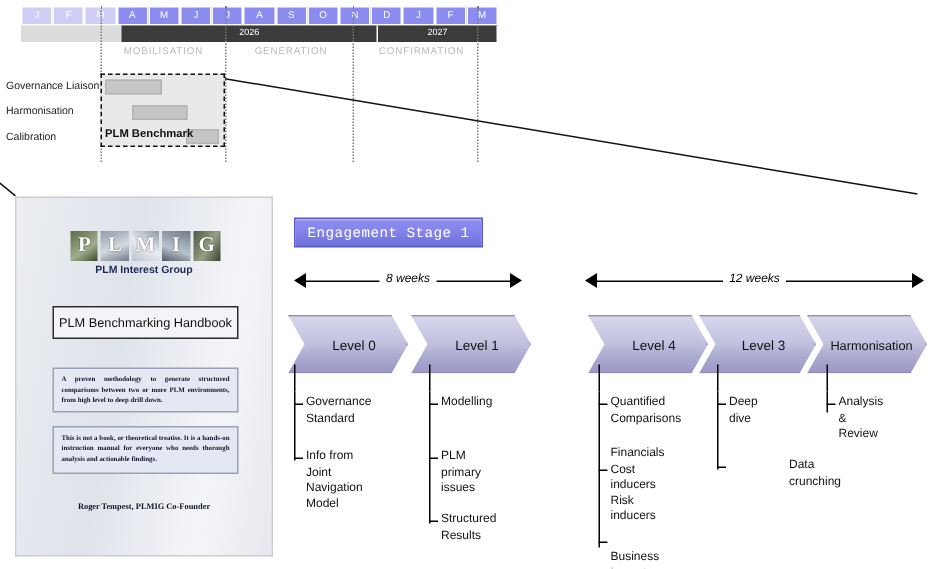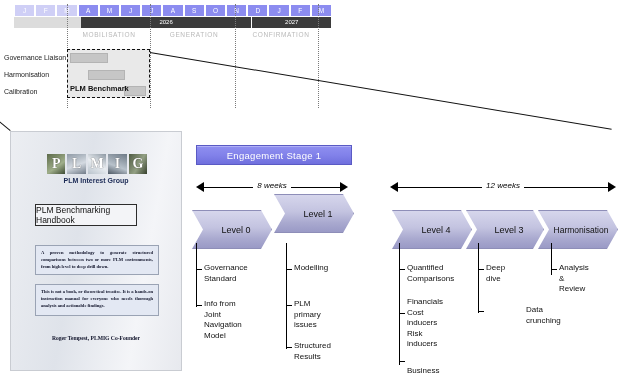--- a/index.html
+++ b/index.html
@@ -89,21 +89,21 @@
   .lg0{background:linear-gradient(145deg,#5c6a4a,#9fae8a 60%,#3d4a33);}
   .lg1{background:linear-gradient(160deg,#8f9aa6,#d4dae1 55%,#707b88);}
   .lg2{background:linear-gradient(30deg,#b9c3cc,#e9edf1 50%,#8d98a3);}
   .lg3{background:linear-gradient(200deg,#6e7a86,#b8c2cb 60%,#4f5a66);}
   .lg4{background:linear-gradient(120deg,#4e5a42,#93a084 55%,#36402d);}
   #pig{
     position:absolute;left:0;right:0;top:45px;text-align:center;
     font-size:7px;font-weight:bold;color:#1b2a55;
   }
   #handbook{
-    position:absolute;left:24px;top:72px;width:102px;height:22px;
+    position:absolute;left:24px;top:72px;width:124px;height:22px;
     border:1.5px solid #2c2c2c;background:#f3f4f7;
     display:flex;align-items:center;justify-content:center;
     font-size:8.5px;color:#111;box-sizing:border-box;
   }
   .blurb{
     position:absolute;left:24px;width:124px;
     border:1px solid #9aa3b4;background:#e3e8f3;
     box-sizing:border-box;padding:4px 5px;
     font-family:"Liberation Serif", serif;
     font-size:4.6px;line-height:1.5;font-weight:bold;color:#11142b;
@@ -229,21 +229,21 @@
         <div class="logoglyph lg3">I</div>
         <div class="logoglyph lg4">G</div>
       </div>
     <div id="pig">PLM Interest Group</div>
     <div id="handbook">PLM Benchmarking Handbook</div>
     <div class="blurb" id="blurb1">A proven methodology to generate structured comparisons between two or more PLM environments, from high level to deep drill down.</div>
     <div class="blurb" id="blurb2">This is not a book, or theoretical treatise. It is a hands-on instruction manual for everyone who needs thorough analysis and actionable findings.</div>
     <div id="author">Roger Tempest, PLMIG Co-Founder</div>
   </div>
 
-  <div class="stagebar" style="left:196px;top:145px;width:156px;">
+  <div class="stagebar" style="left:196px;top:145px;width:126px;font-family:Liberation Mono, monospace;">
     <span>Engagement Stage 1</span>
   </div>
   <div class="weeks" style="left:196px;top:180px;width:152px;">
     <div class="ah-l"></div>
     <div class="line"></div>
     <div class="ah-r"></div>
     <div class="wk">
         <span>8 weeks</span>
       </div>
   </div>
@@ -254,21 +254,21 @@
     <div class="ah-r"></div>
     <div class="wk">
         <span>12 weeks</span>
       </div>
   </div>
 
   <div class="chev" style="left:192px;top:210px;width:80px;">
     <div class="body"></div>
     <div class="txt">Level 0</div>
   </div>
-  <div class="chev" style="left:274px;top:194px;width:80px;">
+  <div class="chev" style="left:274px;top:210px;width:80px;">
     <div class="body"></div>
     <div class="txt">Level 1</div>
   </div>
   <div class="chev" style="left:392px;top:210px;width:80px;">
     <div class="body"></div>
     <div class="txt">Level 4</div>
   </div>
   <div class="chev" style="left:466px;top:210px;width:78px;">
     <div class="body"></div>
     <div class="txt">Level 3</div>

